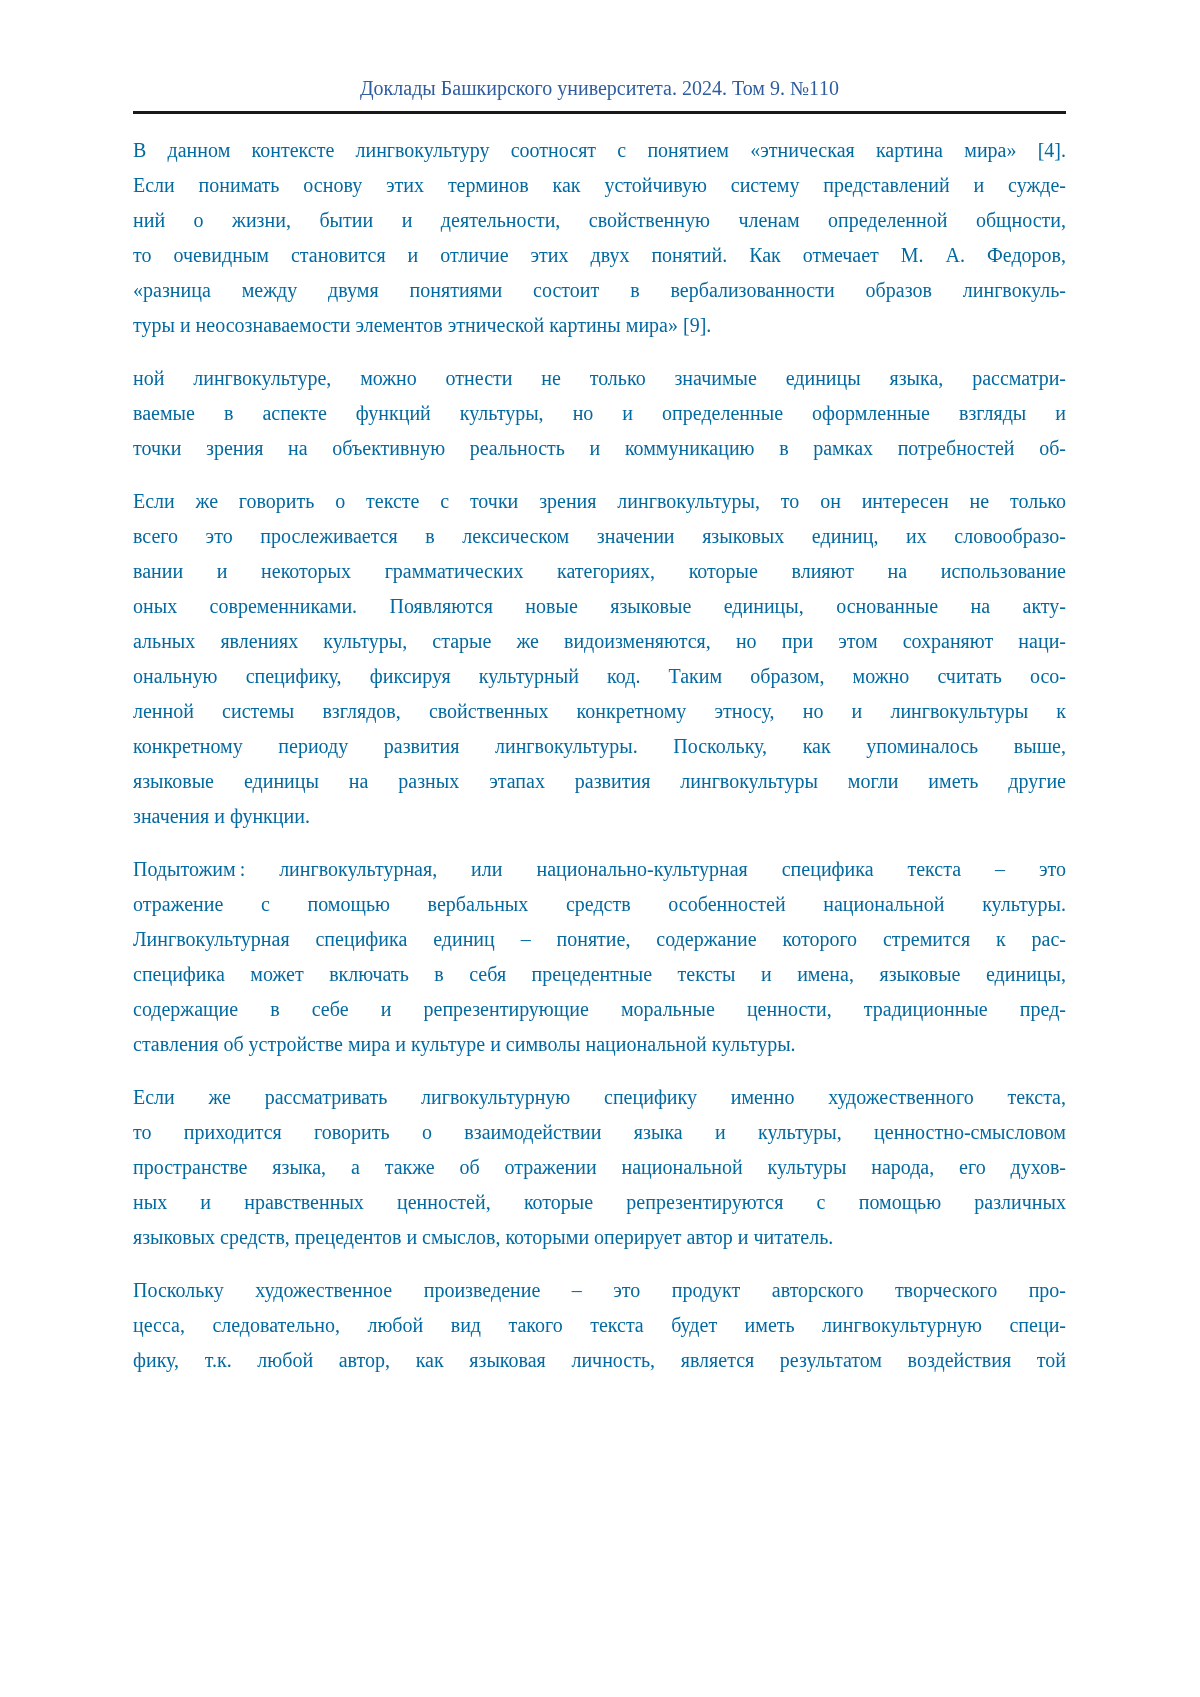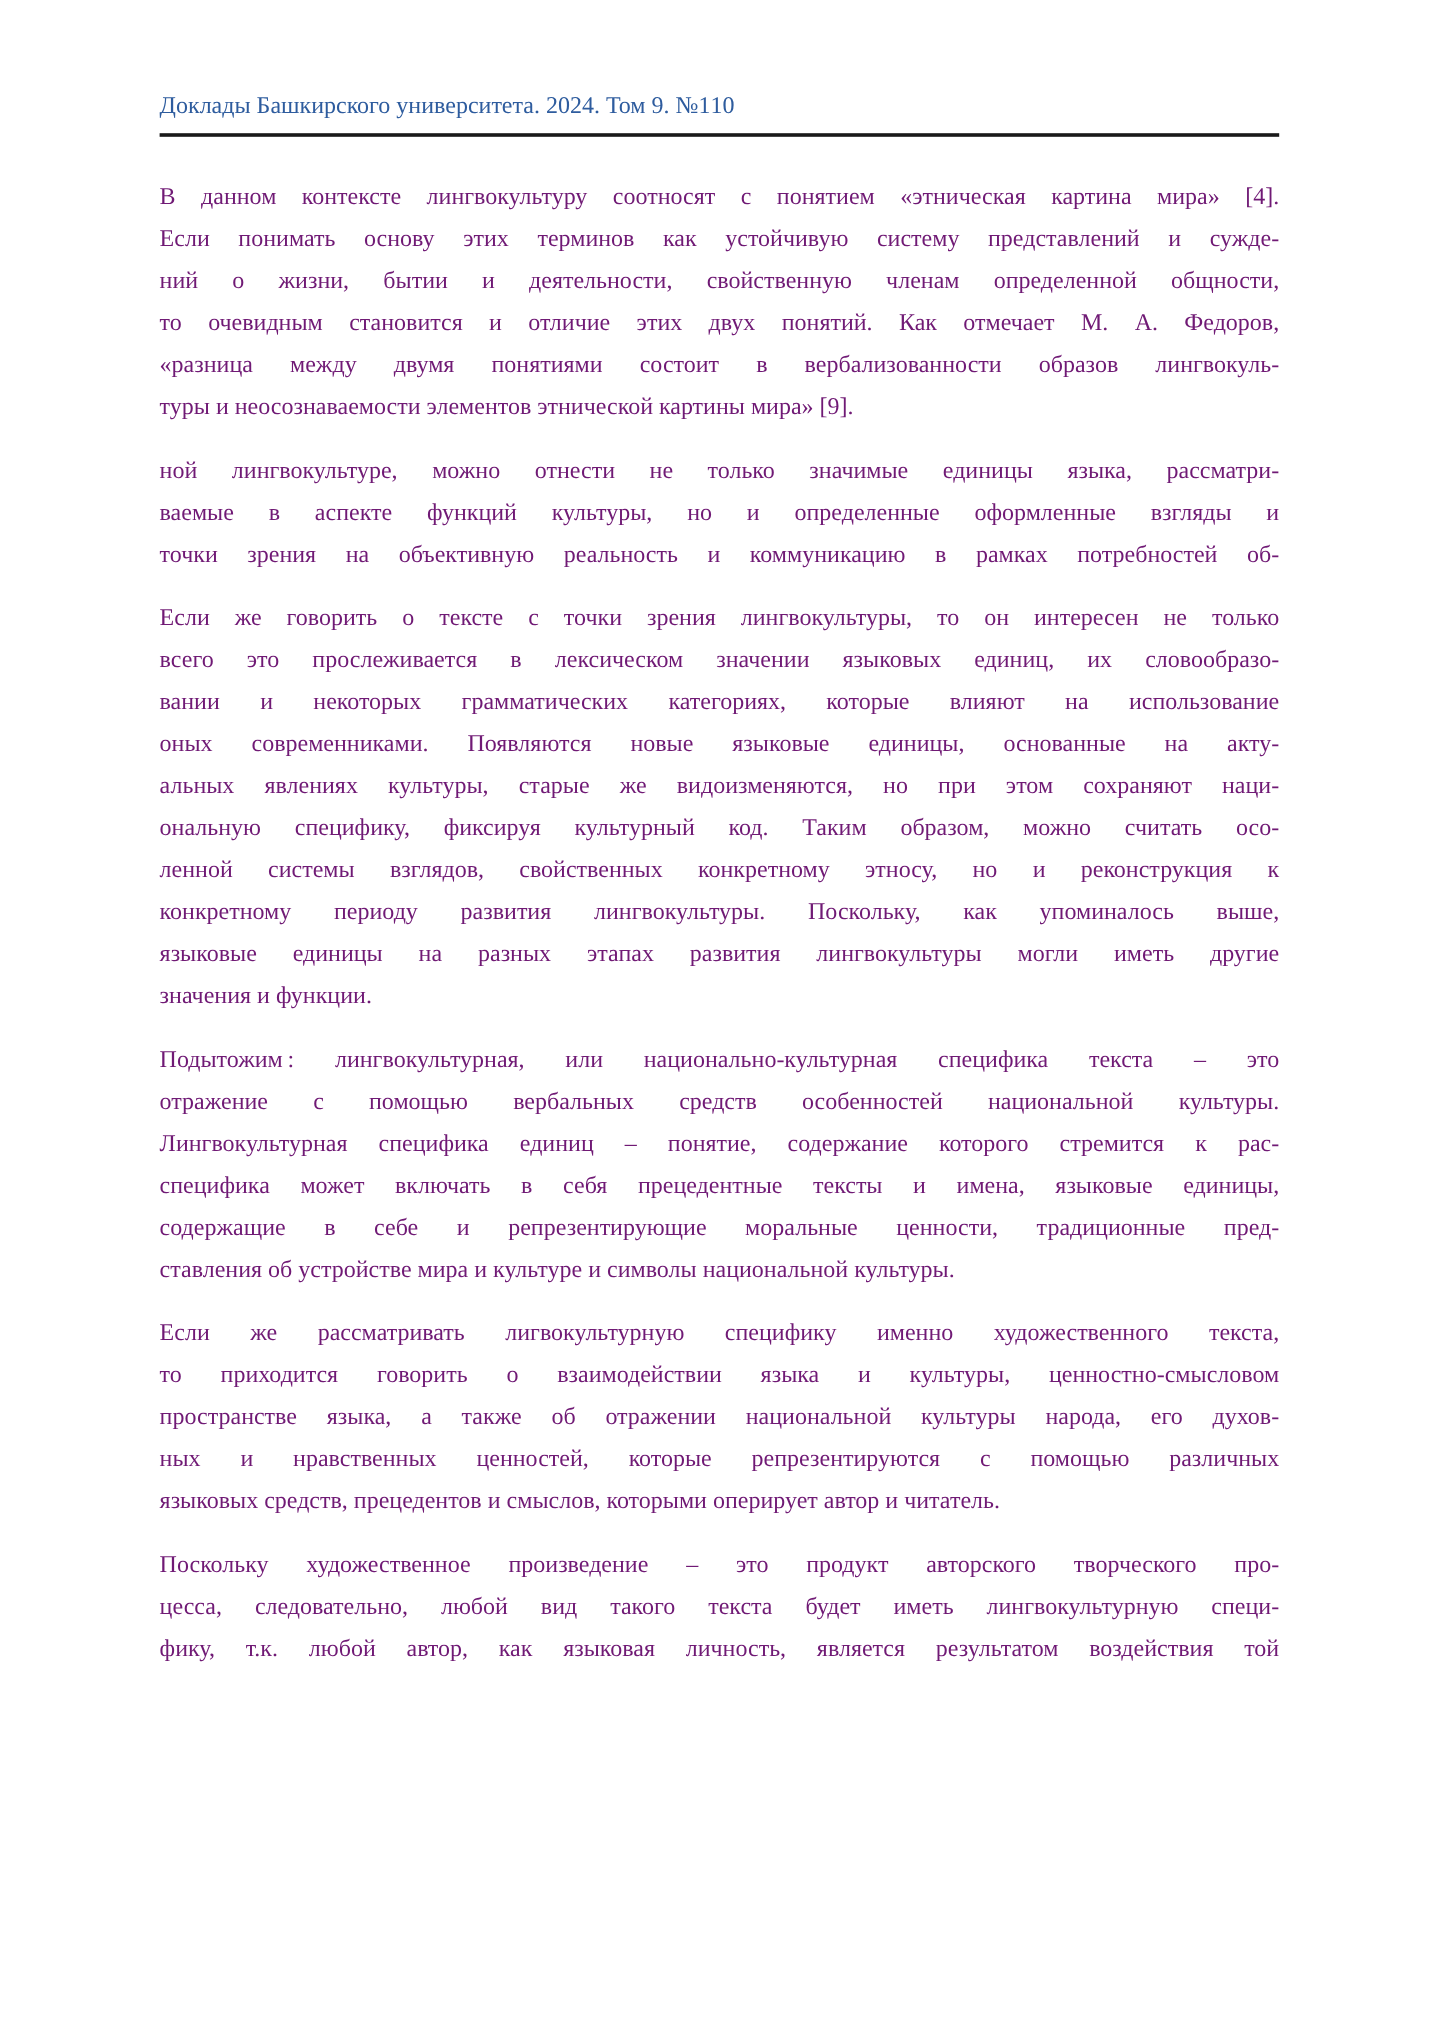--- a/index.html
+++ b/index.html
@@ -12,36 +12,36 @@
     width: 1200px;
     height: 1697px;
     background: #ffffff;
     box-sizing: border-box;
     padding: 76px 134px 0 133px;
     overflow: hidden;
     font-family: "Liberation Serif", serif;
   }
   .header {
     display: flex;
-    justify-content: flex-start;
+    justify-content: center;
     align-items: baseline;
     font-size: 20px;
     line-height: 24px;
     color: #2e5c9e;
     margin-bottom: 11px;
   }
   .header-rule {
     border: 0;
     border-top: 3px solid #1a1a1a;
     margin: 0;
     width: 100%;
   }
   .content {
-    margin-top: 33px;
-    color: #701a75;
+    margin-top: 19px;
+    color: #0369a1;
   }
   .para {
     margin: 0 0 18px 0;
     font-size: 20px;
     line-height: 35px;
   }
   .line {
     display: block;
     text-align: justify;
     text-align-last: justify;
@@ -74,21 +74,21 @@
         <span class="line">ваемые в аспекте функций культуры, но и определенные оформленные взгляды и</span>
         <span class="line">точки зрения на объективную реальность и коммуникацию в рамках потребностей об-</span>
       </p>
       <p class="para">
         <span class="line">Если же говорить о тексте с точки зрения лингвокультуры, то он интересен не только</span>
         <span class="line">всего это прослеживается в лексическом значении языковых единиц, их словообразо-</span>
         <span class="line">вании и некоторых грамматических категориях, которые влияют на использование</span>
         <span class="line">оных современниками. Появляются новые языковые единицы, основанные на акту-</span>
         <span class="line">альных явлениях культуры, старые же видоизменяются, но при этом сохраняют наци-</span>
         <span class="line">ональную специфику, фиксируя культурный код. Таким образом, можно считать осо-</span>
-        <span class="line">ленной системы взглядов, свойственных конкретному этносу, но и реконструкция к</span>
+        <span class="line">ленной системы взглядов, свойственных конкретному этносу, но и лингвокультуры к</span>
         <span class="line">конкретному периоду развития лингвокультуры. Поскольку, как упоминалось выше,</span>
         <span class="line">языковые единицы на разных этапах развития лингвокультуры могли иметь другие</span>
         <span class="line last">значения и функции.</span>
       </p>
       <p class="para">
         <span class="line">Подытожим : лингвокультурная, или национально-культурная специфика текста – это</span>
         <span class="line">отражение с помощью вербальных средств особенностей национальной культуры.</span>
         <span class="line">Лингвокультурная специфика единиц – понятие, содержание которого стремится к рас-</span>
         <span class="line">специфика может включать в себя прецедентные тексты и имена, языковые единицы,</span>
         <span class="line">содержащие в себе и репрезентирующие моральные ценности, традиционные пред-</span>

